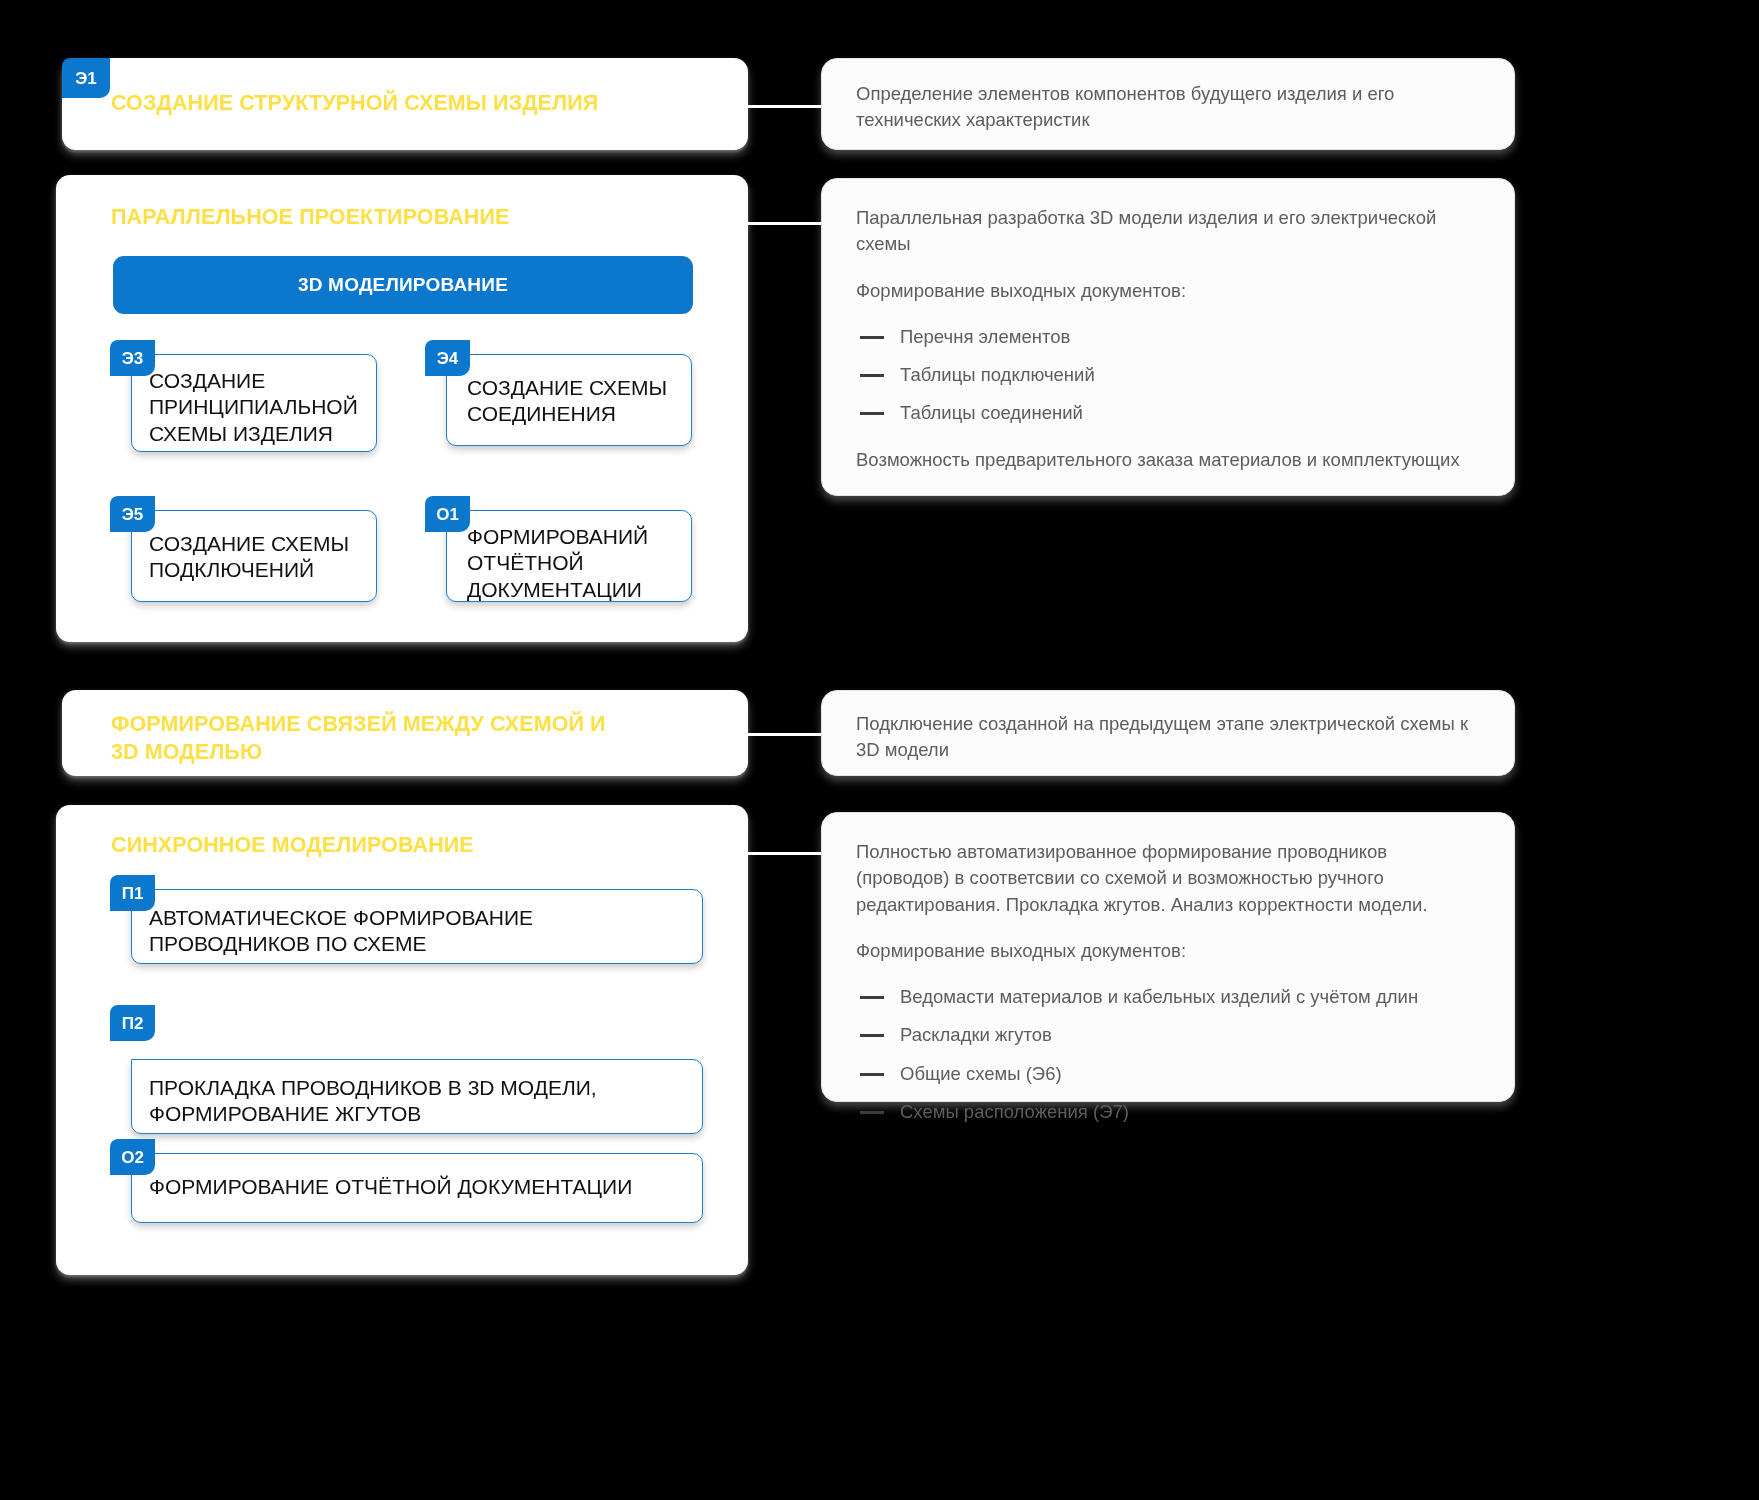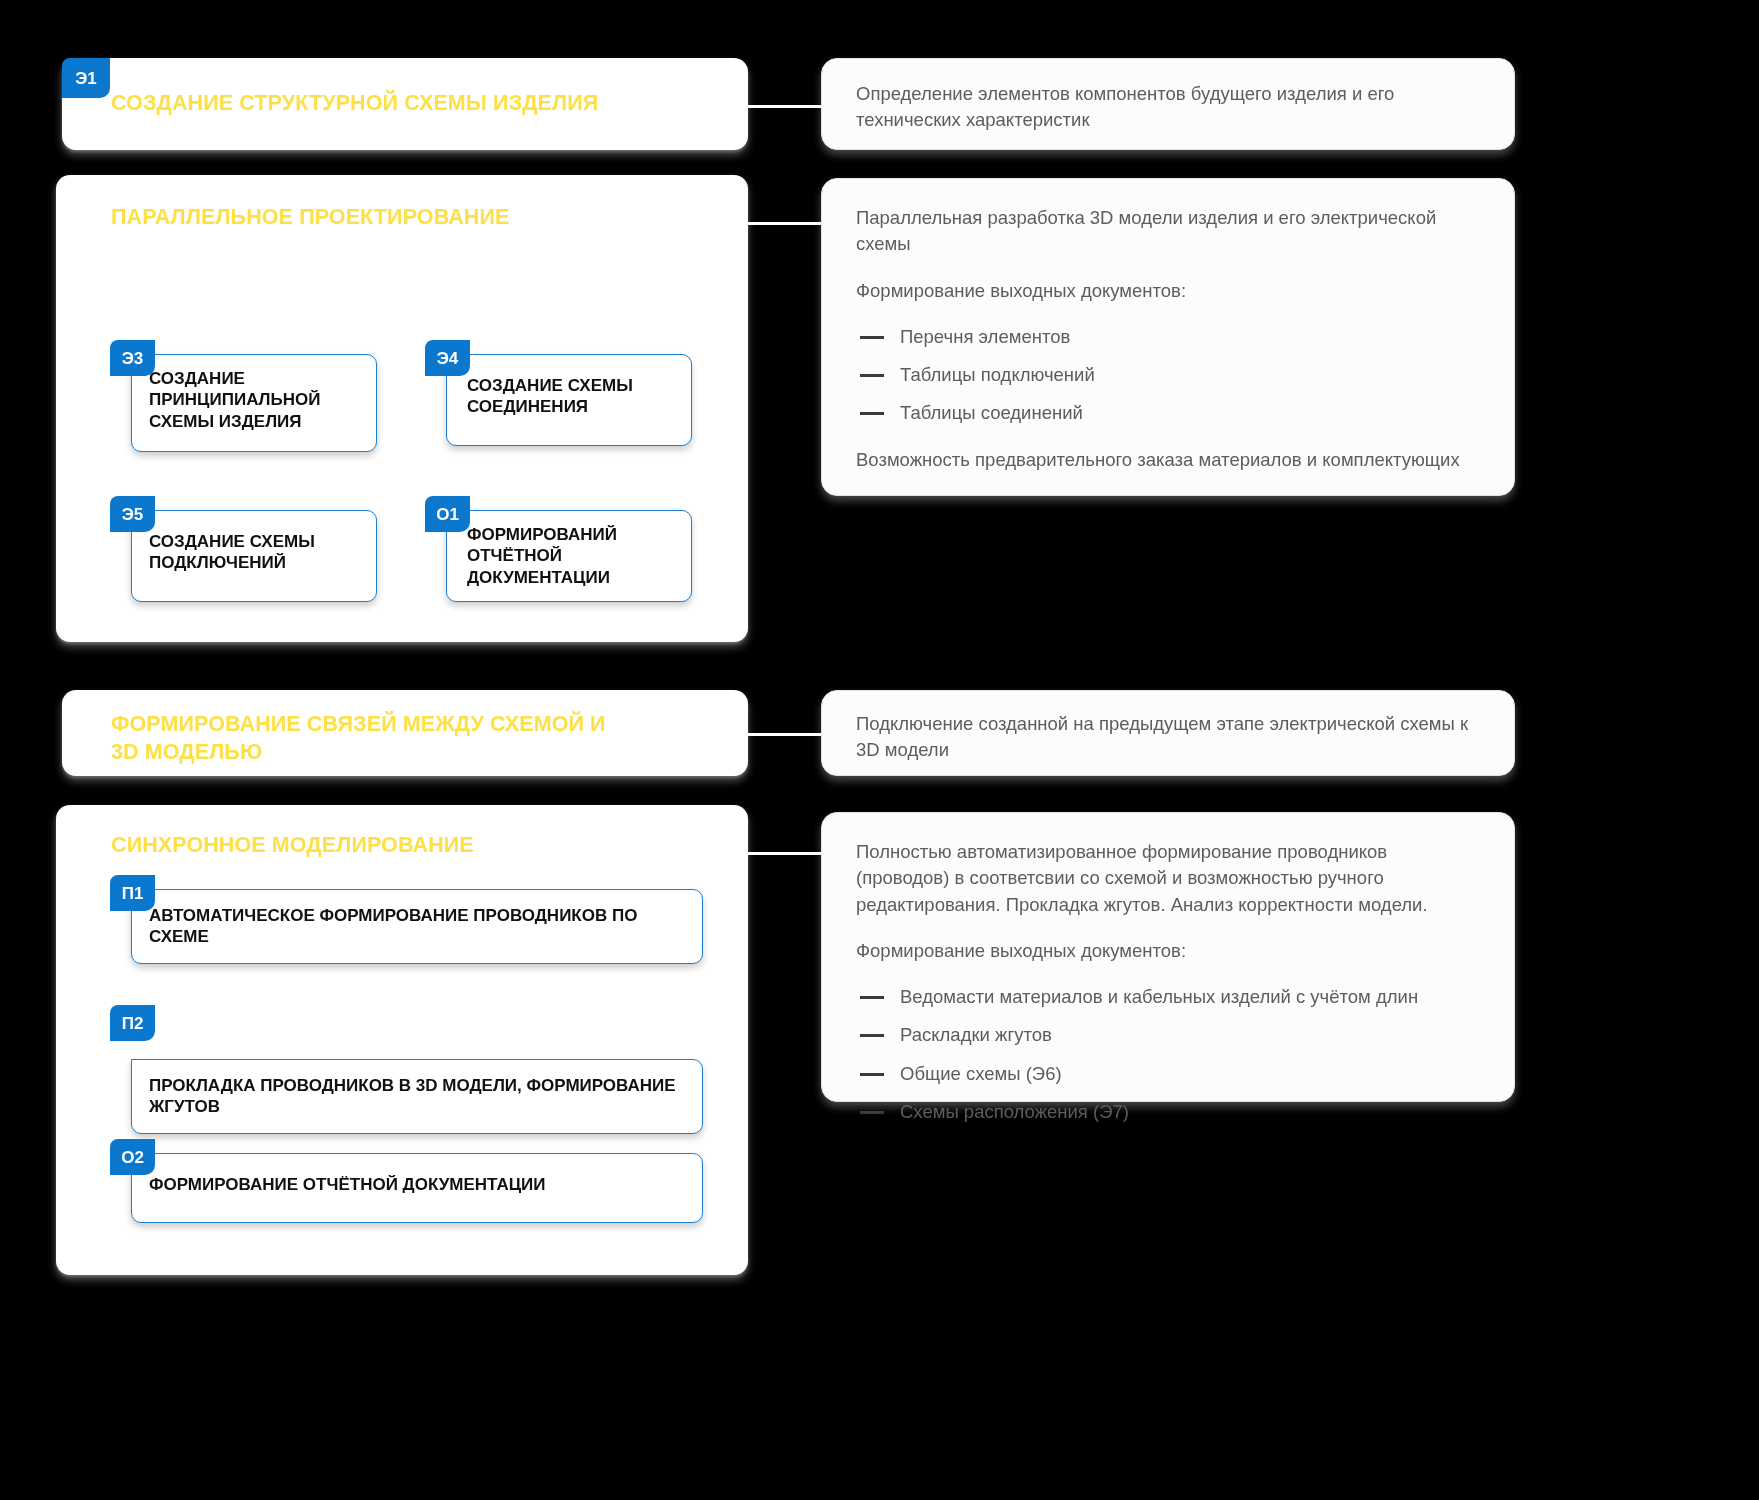--- a/index.html
+++ b/index.html
@@ -47,23 +47,23 @@
   
   .subbox{
     position:absolute;
     background:#ffffff;
     border:1.6px solid #1b7fd0;
     border-radius:0 10px 10px 10px;
     box-shadow:0 4px 7px rgba(0,0,0,0.20);
   }
   .subbox .lbl{
     position:absolute;
-    font-weight:bold;
+    font-weight:normal;
     color:#111;
-    font-size:17px;
+    font-size:21px;
     line-height:1.26;
   }
 
   
   .pill{
     position:absolute;
     background:#0b78ce;
     border-radius:11px;
     color:#fff;
     font-weight:bold;
@@ -129,20 +129,23 @@
 
   <div class="card" style="left:62px;top:58px;width:686px;height:92px;"></div>
   <div class="badge" style="left:62px;top:58px;width:48px;height:40px;">
     <span>Э1</span>
   </div>
   <div class="stage-title" style="left:111px;top:90px;width:600px;">СОЗДАНИЕ СТРУКТУРНОЙ СХЕМЫ ИЗДЕЛИЯ</div>
 
   <div class="card" style="left:56px;top:175px;width:692px;height:467px;"></div>
   <div class="stage-title" style="left:111px;top:204px;width:600px;">ПАРАЛЛЕЛЬНОЕ ПРОЕКТИРОВАНИЕ</div>
 
+  <div class="pill" style="left:113px;top:256px;width:580px;height:58px;">
+    <span>3D МОДЕЛИРОВАНИЕ</span>
+  </div>
 
   <div class="subbox" style="left:131px;top:354px;width:244px;height:96px;">
     <div class="lbl" style="left:17px;top:13px;width:210px;">СОЗДАНИЕ ПРИНЦИПИАЛЬНОЙ СХЕМЫ ИЗДЕЛИЯ</div>
   </div>
   <div class="badge" style="left:110px;top:340px;width:45px;height:36px;">
     <span>Э3</span>
   </div>
 
   <div class="subbox" style="left:446px;top:354px;width:244px;height:90px;">
     <div class="lbl" style="left:20px;top:20px;width:210px;">СОЗДАНИЕ СХЕМЫ СОЕДИНЕНИЯ</div>

